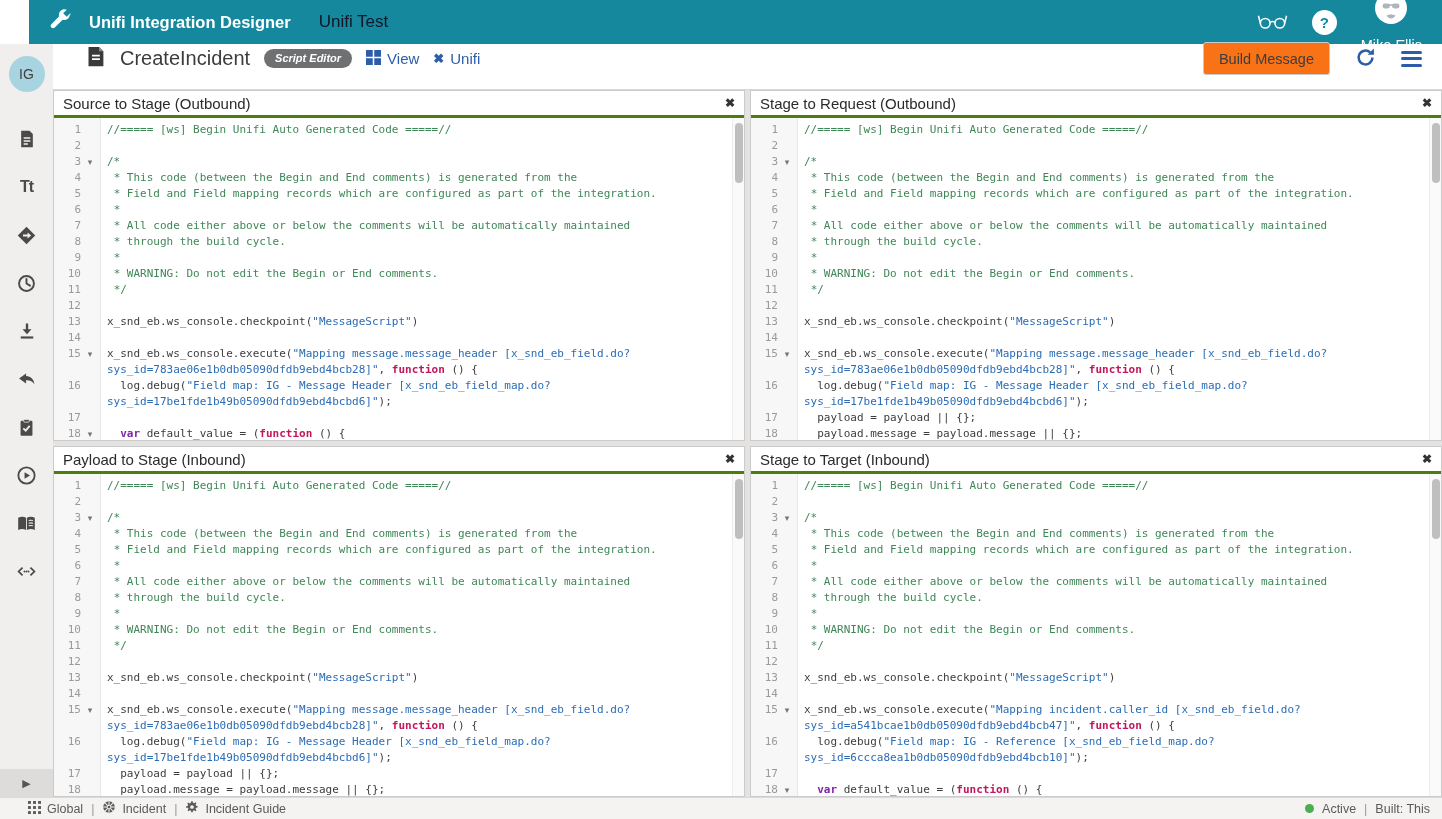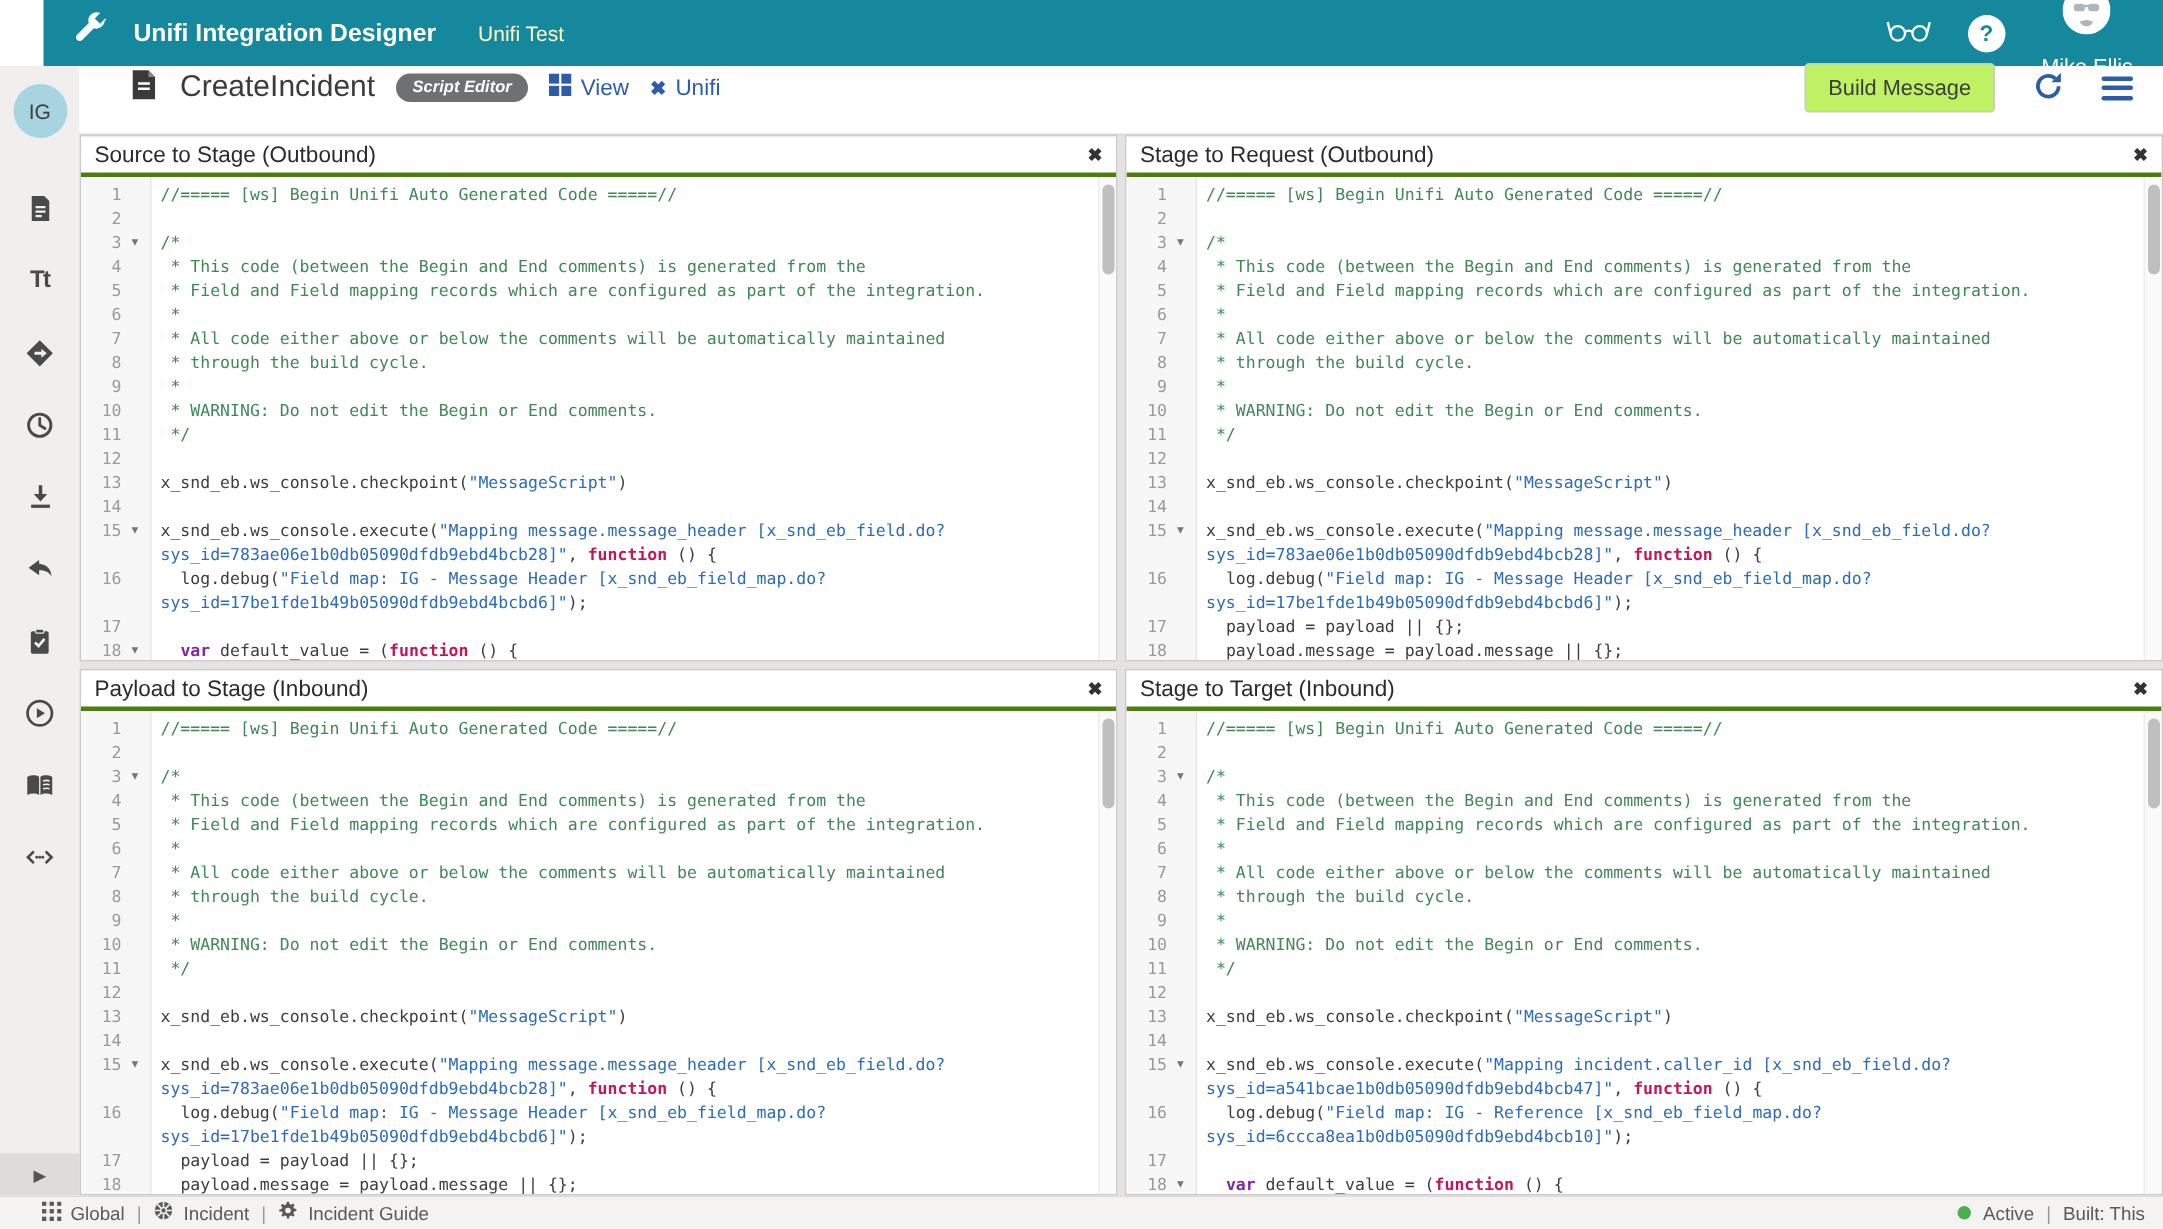--- a/index.html
+++ b/index.html
@@ -2,36 +2,36 @@
 <html><head>
 <meta charset="utf-8">
 <style>
   * { margin:0; padding:0; box-sizing:border-box; }
   html,body { width:1442px; height:819px; overflow:hidden; font-family:"Liberation Sans", sans-serif; background:#fff; }
 
   
   .topbar { height:44px; background:#16889E; display:flex; align-items:center; justify-content:space-between; padding:0 20px 0 18px;margin-left:29px; }
   .brand { display:flex; align-items:center; }
   .brand-title { color:#fff; font-size:16.5px; font-weight:700; margin-left:17px; }
-  .brand-sub { color:#fef9c3; font-size:14px; margin-left:28px; }
+  .brand-sub { color:#0f172a; font-size:17px; margin-left:28px; }
   .topnav { display:flex; align-items:center; gap:24px; }
   .help-bubble { width:25px; height:25px; border-radius:50%; background:#fff; color:#16889E; font-weight:700; font-size:15px; display:flex; align-items:center; justify-content:center; cursor:pointer; }
   .user { display:flex; align-items:center; gap:10px; color:#fff; font-size:14.5px; cursor:pointer;flex-direction:column; }
 
   
   .middle { display:flex; height:753px; }
   .content { flex:1; display:flex; flex-direction:column; min-width:0; }
   .toolbar { height:46px; background:#fff; border-bottom:1px solid #D8D8D8; display:flex; align-items:center; justify-content:space-between; padding:0 20px 16px 32px; }
   .tb-left { display:flex; align-items:center; gap:14px; }
   .record-title { font-size:20px; color:#3C3C3C; font-weight:500; }
   .badge { background:#6E7072; color:#fff; font-size:11px; font-weight:700; font-style:italic; padding:3px 11px 4px; border-radius:10px; }
   .tlink { display:flex; align-items:center; gap:6px; color:#2D5DA9; font-size:15px; cursor:pointer; }
   .tlink .x { font-size:13px; font-weight:700; }
   .tb-right { display:flex; align-items:center; }
-  .btn { height:33px; border:1px solid #C8C8C8; background:#bef264; color:#3D3D3D; font-size:14.5px; padding:0 15px; border-radius:3px; font-family:inherit; cursor:pointer; }
+  .btn { height:33px; border:1px solid #C8C8C8; background:#f97316; color:#3D3D3D; font-size:14.5px; padding:0 15px; border-radius:3px; font-family:inherit; cursor:pointer; }
   .btn-group { display:flex; margin-left:9px; }
   .btn-danger { background:#D9534E; border-color:#D9534E; color:#fff; border-radius:3px 0 0 3px; }
   .btn-save { background:#17829B; border-color:#17829B; color:#fff; border-radius:0; }
   .btn-copy { border-radius:0 3px 3px 0; }
   .icon-btn { background:none; border:none; cursor:pointer; margin-left:24px; display:flex; align-items:center; }
   .burger { display:flex; flex-direction:column; gap:3.5px; }
   .burger i { display:block; width:21px; height:3px; background:#2D5DA9; border-radius:2px; }
 
   
   .sidebar { width:53px; background:#F0EFEE; display:flex; flex-direction:column; align-items:center; flex:0 0 53px; }

